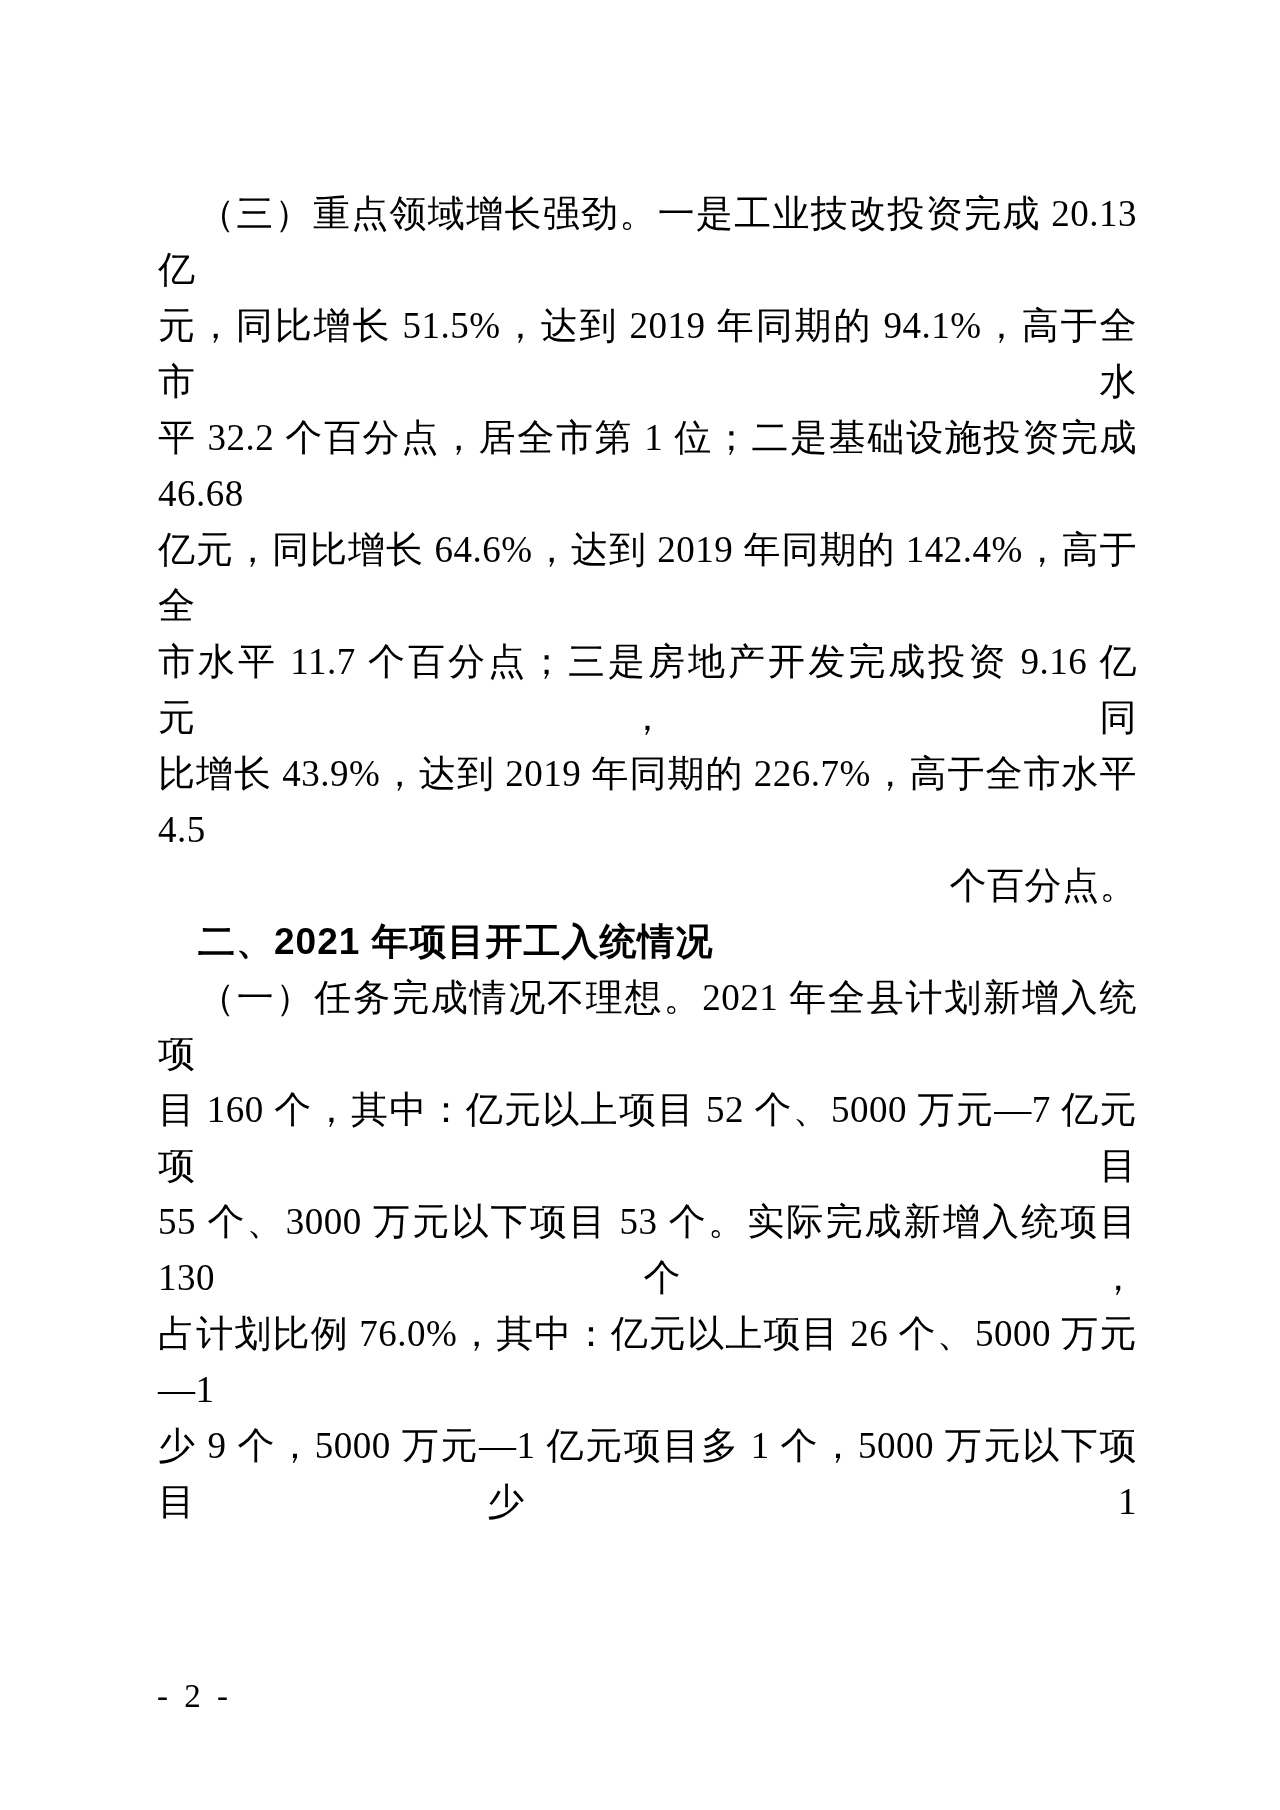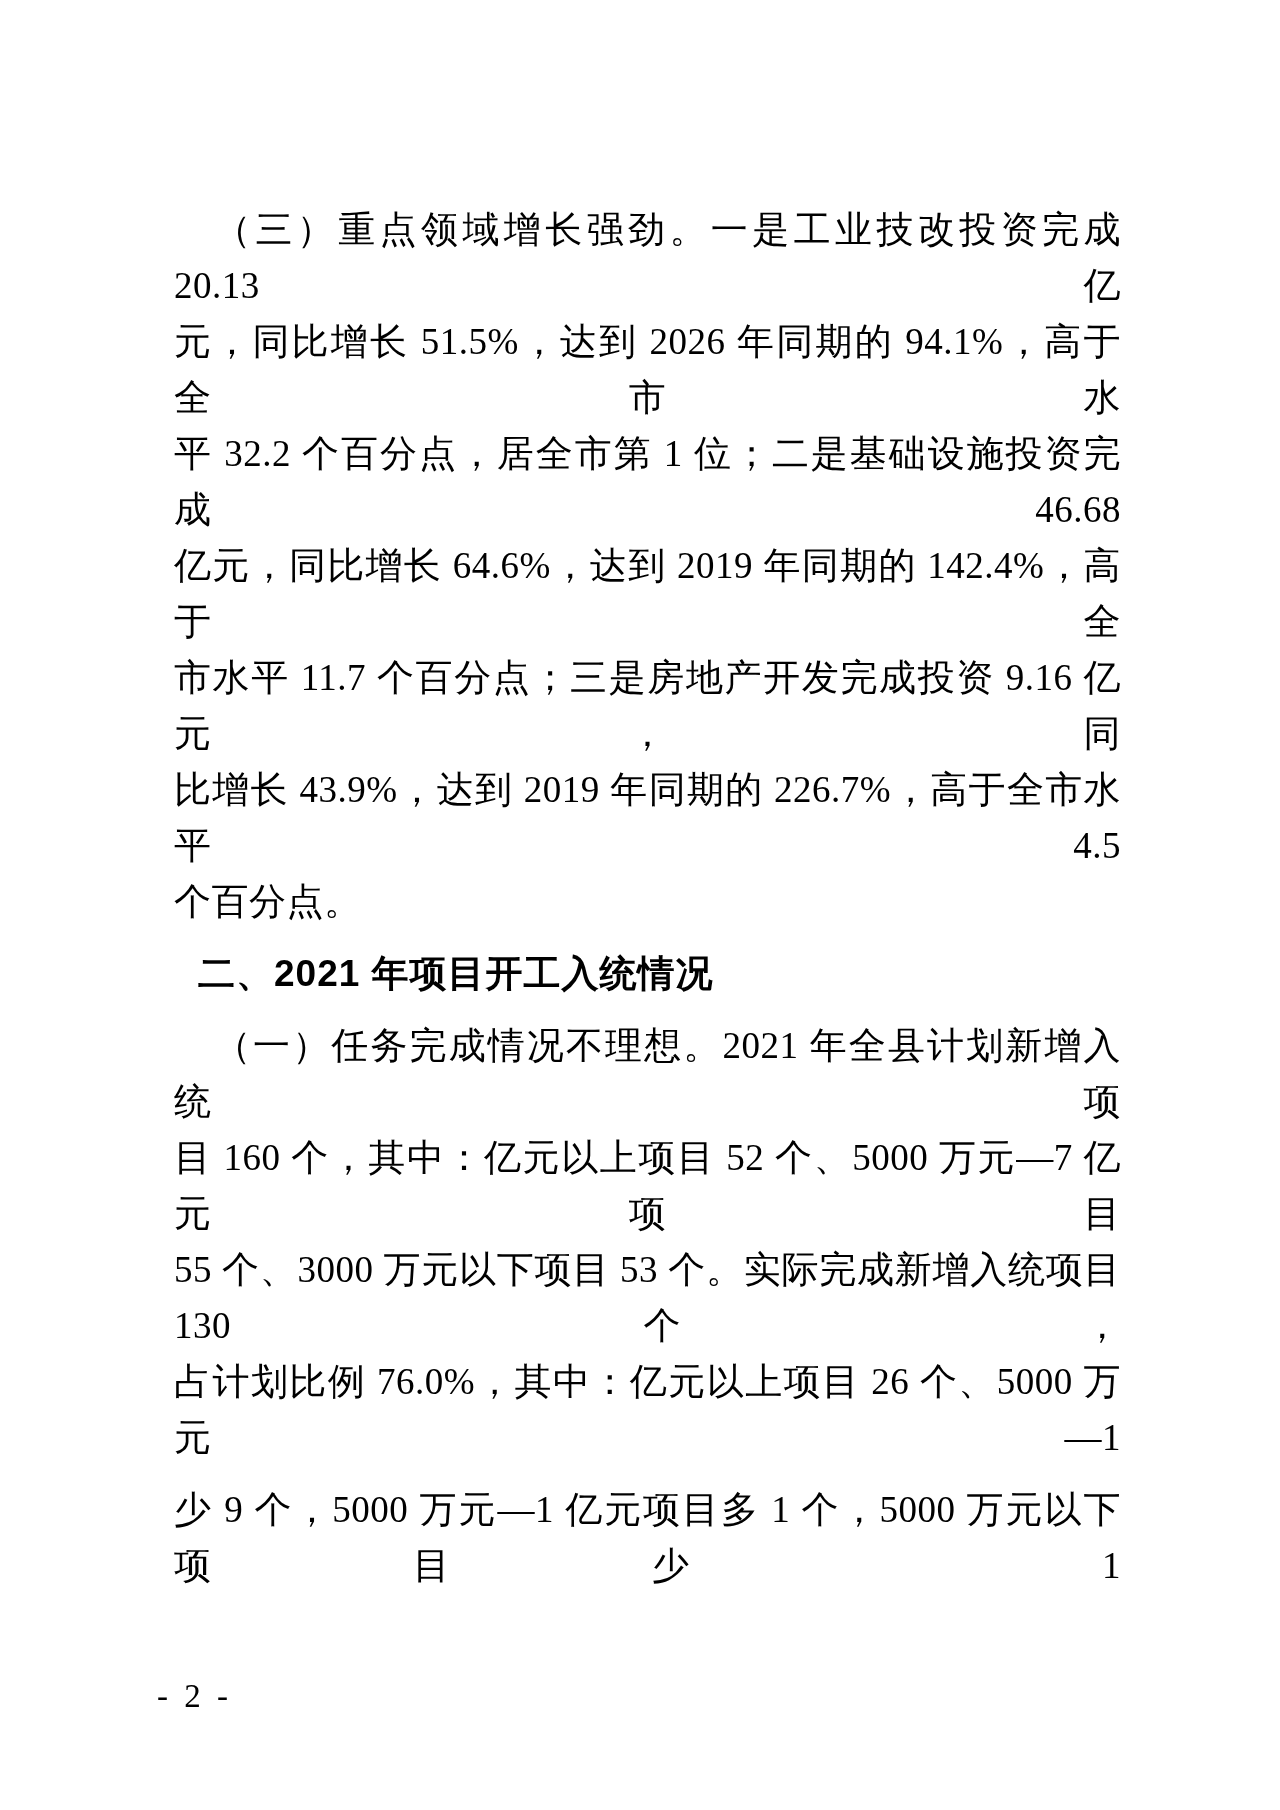--- a/index.html
+++ b/index.html
@@ -17,24 +17,24 @@
   }
   .doc {
     position: absolute;
     left: 158px;
     top: 186px;
     width: 979px;
     font-size: 37px;
     line-height: 56px;
     letter-spacing: 0.5px;
   }
-  .paragraph { margin: 16px; }
+  .paragraph { margin: 0; }
   .line {
     white-space: nowrap;
-    text-align: left;
+    text-align: right;
   }
   .line.justify {
     white-space: normal;
     text-align: justify;
     text-align-last: justify;
     text-justify: inter-ideograph;
   }
   .line.indent { text-indent: 40px; }
   .heading {
     font-family: "Liberation Sans", "DejaVu Sans", sans-serif;
@@ -50,21 +50,21 @@
     line-height: 36px;
     letter-spacing: 4px;
   }
 </style>
 </head>
 <body>
 
 <main class="doc">
     <div class="paragraph">
       <div class="line indent justify">（三）重点领域增长强劲。一是工业技改投资完成 20.13 亿</div>
-      <div class="line justify">元，同比增长 51.5%，达到 2026 年同期的 94.1%，高于全市水</div>
+      <div class="line justify">元，同比增长 51.5%，达到 2019 年同期的 94.1%，高于全市水</div>
       <div class="line justify">平 32.2 个百分点，居全市第 1 位；二是基础设施投资完成 46.68</div>
       <div class="line justify">亿元，同比增长 64.6%，达到 2019 年同期的 142.4%，高于全</div>
       <div class="line justify">市水平 11.7 个百分点；三是房地产开发完成投资 9.16 亿元，同</div>
       <div class="line justify">比增长 43.9%，达到 2019 年同期的 226.7%，高于全市水平 4.5</div>
       <div class="line">个百分点。</div>
     </div>
     <div class="heading">二、2021 年项目开工入统情况</div>
     <div class="paragraph">
       <div class="line indent justify">（一）任务完成情况不理想。2021 年全县计划新增入统项</div>
       <div class="line justify">目 160 个，其中：亿元以上项目 52 个、5000 万元—7 亿元项目</div>

